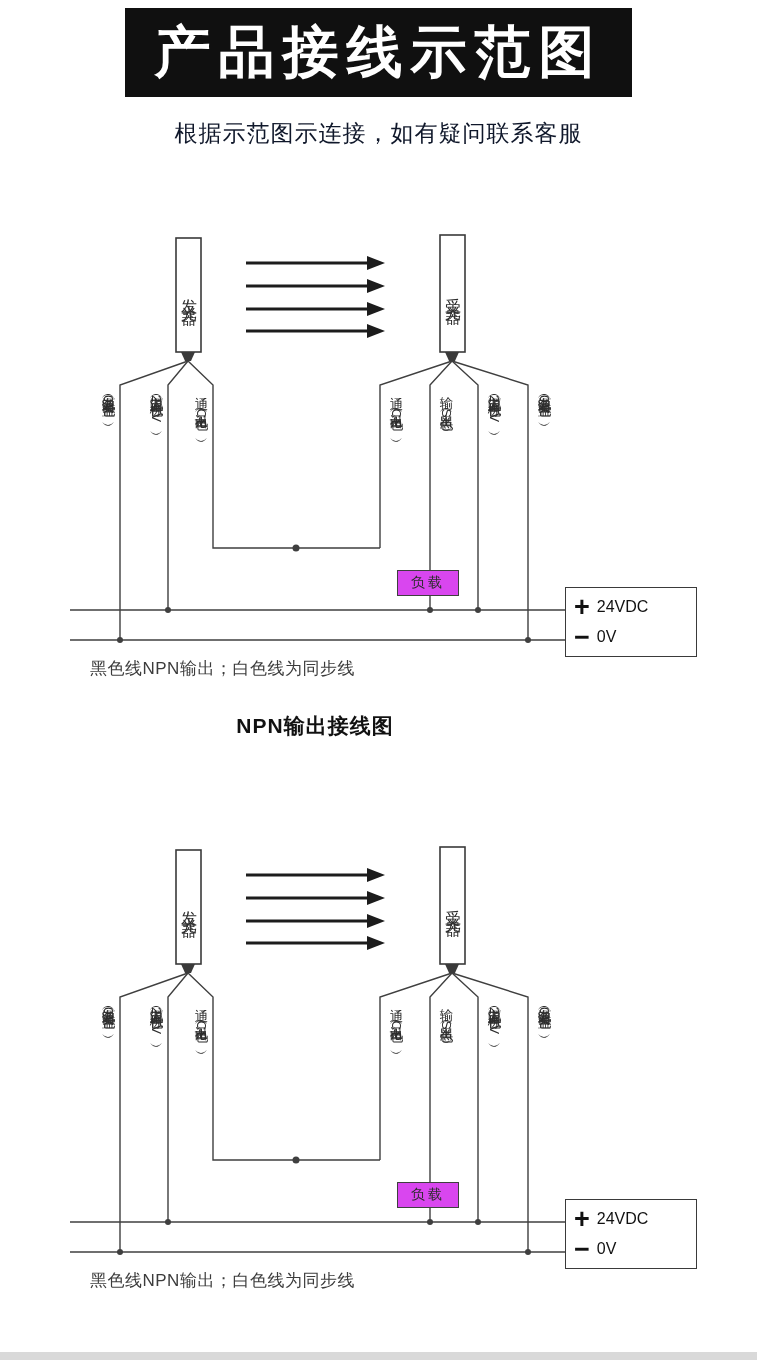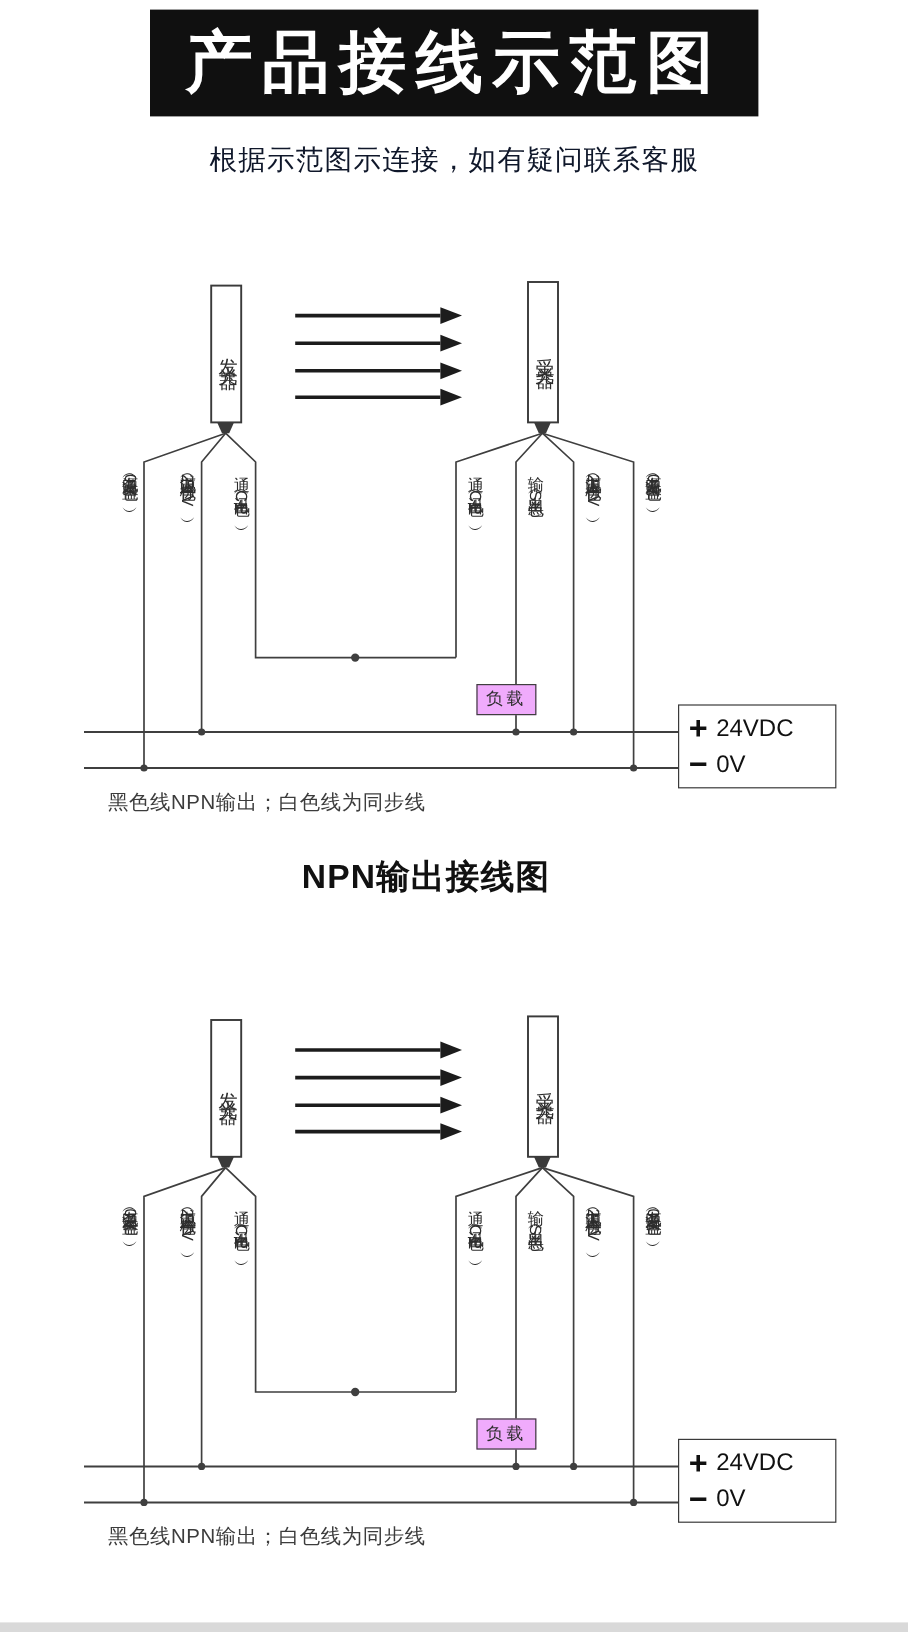--- a/index.html
+++ b/index.html
@@ -27,43 +27,43 @@
   .vtext {
     writing-mode:vertical-rl; font-size:16px; color:#2d2d2d; letter-spacing:6px;
     white-space:nowrap;
   }
   .wire-label {
     position:absolute; top:156px; width:20px; height:178px;
     writing-mode:vertical-rl; font-size:13.5px; line-height:20px;
     color:#2d2d2d; letter-spacing:1.5px; white-space:nowrap;
   }
   .load-box {
-    position:absolute; left:397px; top:340px; width:50px; height:26px;
-    background:#f0abfc; border:1.4px solid #3f3f3f; box-sizing:border-box;
+    position:absolute; left:397px; top:340px; width:62px; height:26px;
+    background:#d946ef; border:1.4px solid #3f3f3f; box-sizing:border-box;
     display:flex; align-items:center; justify-content:center;
     font-size:14px; color:#2d2d2d; letter-spacing:3px;
   }
   .psu {
     position:absolute; left:565px; top:357px; width:132px; height:70px;
     background:#ffffff; border:1.7px solid #3a3a3a; box-sizing:border-box;
   }
   .psu-row {
     position:absolute; left:8px; height:30px; display:flex; align-items:center; gap:7px;
   }
   .psu-row.plus { top:4px; }
   .psu-row.minus { top:34px; }
   .psu-sign { font-size:27px; font-weight:bold; color:#111111; line-height:1; }
-  .psu-val { font-size:20px; color:#111111; }
+  .psu-val { font-size:16px; color:#111111; }
   .caption {
     position:absolute; left:90px; top:427px; width:500px; text-align:left;
     font-size:17px; color:#3c3c3c; letter-spacing:0.5px;
   }
   .section-title {
     position:absolute; left:0; top:712px; width:630px; text-align:center;
-    font-size:28px; font-weight:bold; color:#111111; letter-spacing:1px;padding-left:40px;
+    font-size:21px; font-weight:bold; color:#111111; letter-spacing:1px;
   }
   .bottom-strip {
     position:absolute; left:0; top:1352px; width:757px; height:8px; background:#d9d9d9;
   }
 </style>
 </head>
 <body>
 
 <div class="page">
 

